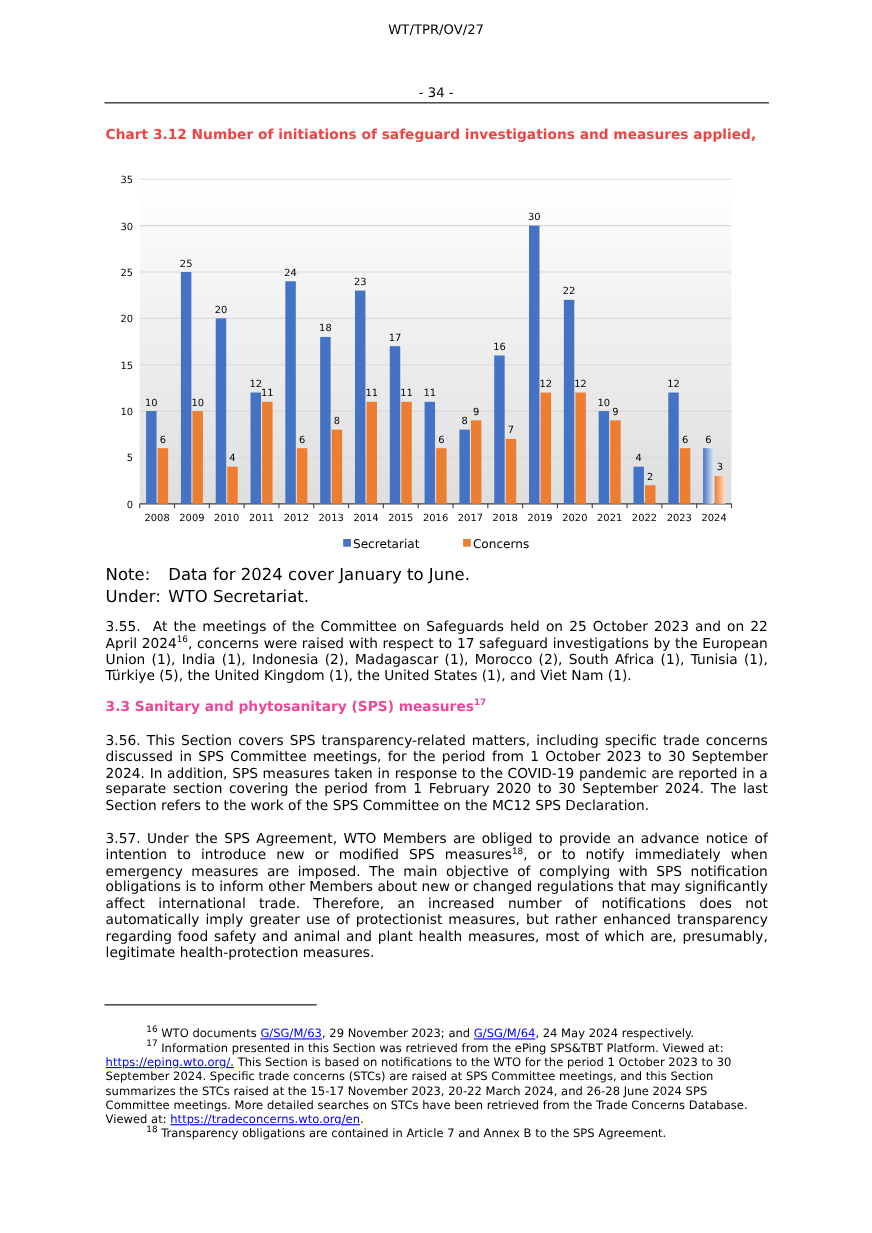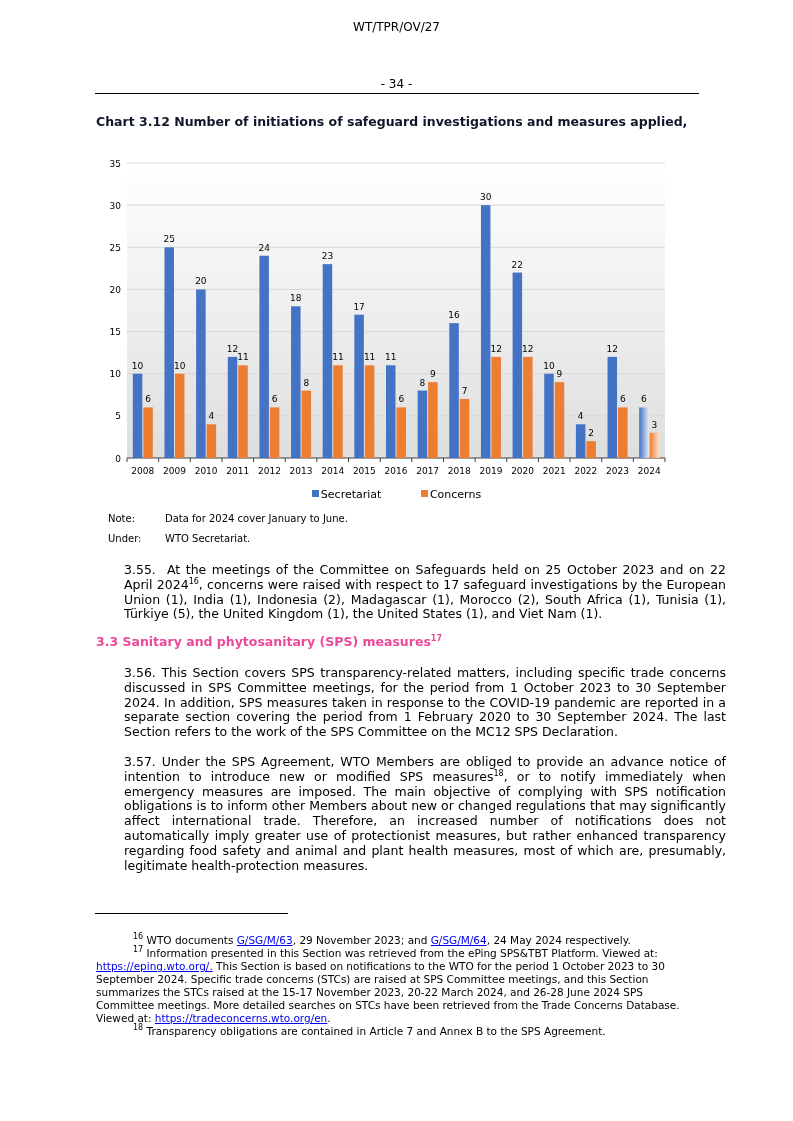--- a/index.html
+++ b/index.html
@@ -1,28 +1,28 @@
 <!DOCTYPE html>
 <html><head>
 <meta charset="utf-8">
 <style>
   html, body { margin: 0; padding: 0; background: #ffffff; }
   body { width: 793px; height: 1121px; position: relative; font-family: "DejaVu Sans", sans-serif; color: #000; overflow: hidden; }
   .page-header { position: absolute; left: 0; width: 793px; text-align: center; font-size: 12px; }
   #hdr-code { top: 20px; }
   #hdr-page { top: 77px; }
   .hdr-rule { position: absolute; left: 95px; width: 604px; top: 93px; border-top: 1px solid #000; }
-  .chart-title { position: absolute; left: 96px; top: 114px; width: 600px; font-size: 12.5px; font-weight: bold; color: #0f172a; line-height: 15px; }
+  .chart-title { position: absolute; left: 96px; top: 114px; width: 600px; font-size: 12.5px; font-weight: bold; color: #ef4444; line-height: 15px; }
   .chart-wrap { position: absolute; left: 95px; top: 150px; width: 600px; height: 360px; }
   .legend { position: absolute; top: 488px; left: 0; width: 793px; text-align: center; font-size: 11px; }
   .legend-item { display: inline-block; margin: 0 18px; }
   .legend-swatch { display: inline-block; width: 7px; height: 7px; margin-right: 2px; vertical-align: 1px; }
-  .note { position: absolute; left: 108px; font-size: 10px; }
+  .note { position: absolute; left: 96px; font-size: 15px; }
   .note .lbl { display: inline-block; width: 57px; }
-  .para { position: absolute; left: 96px; width: 602px; font-size: 12.5px; line-height: 14.8px; text-align: justify; margin-left: 28px; }
+  .para { position: absolute; left: 96px; width: 602px; font-size: 12.5px; line-height: 14.8px; text-align: justify; }
   .section-heading { position: absolute; left: 96px; top: 634px; font-size: 12.5px; font-weight: bold; color: #ec4899; }
   .section-heading sup, .para sup, .fn sup { font-size: 8px; vertical-align: 5px; line-height: 0; }
   .fn-rule { position: absolute; left: 95px; top: 913px; width: 193px; border-top: 1px solid #000; }
   .fn { position: absolute; left: 96px; width: 602px; font-size: 10.5px; line-height: 13px; margin-top: 13px; }
   .fn .indent { display: inline-block; width: 37px; }
   a.link { color: #0000ee; text-decoration: underline; }
 </style>
 </head>
 <body>
 

